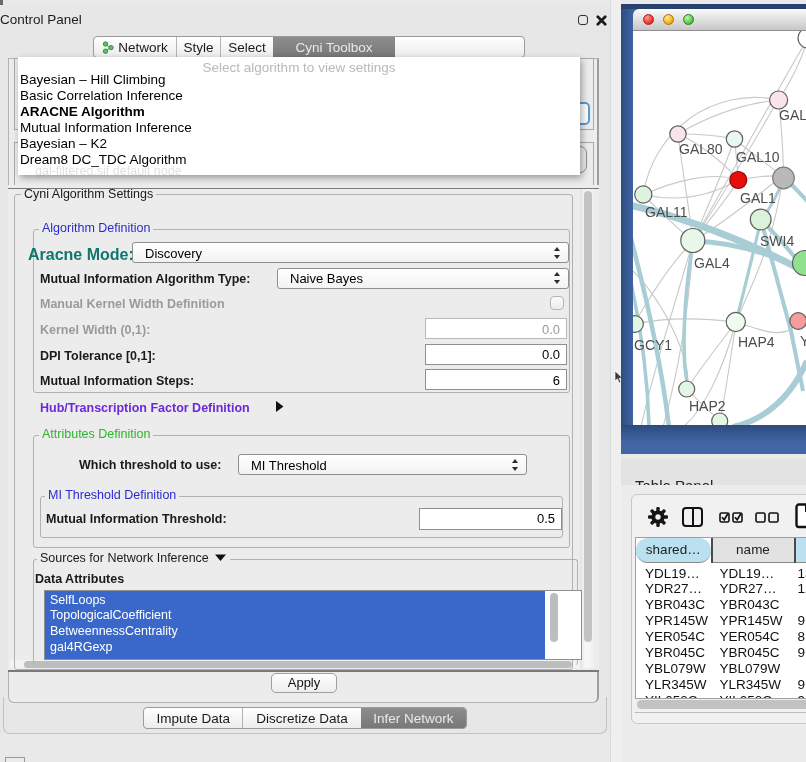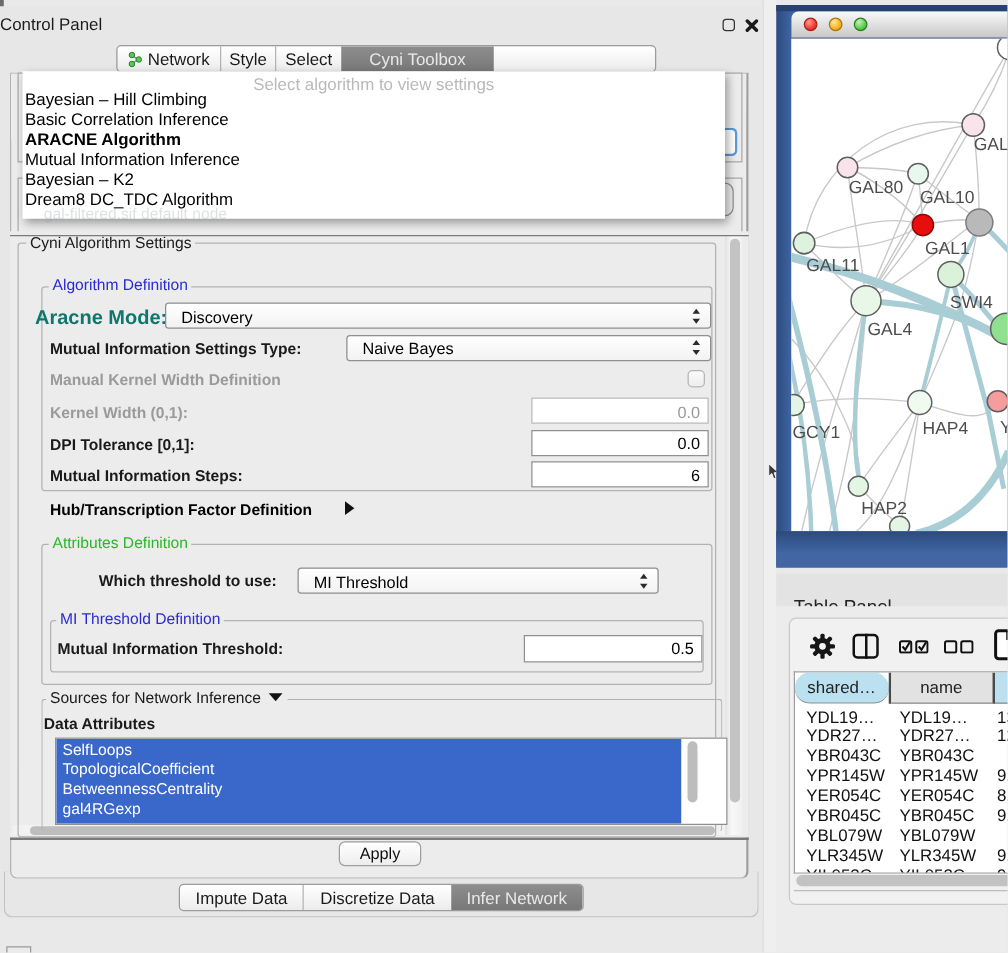--- a/index.html
+++ b/index.html
@@ -57,40 +57,40 @@
     <div class="abs" style="left:6px;top:9px;width:559px;height:476px;border:1px solid #b2b2b2;border-radius:3px;"></div>
     <div class="abs" style="left:13px;top:2px;background:#ececec;padding:0 3px;font-size:12.5px;color:#1a1a1a;">Cyni Algorithm Settings</div>
 
     <div class="abs" style="left:25px;top:43.5px;width:537px;height:164px;border:1px solid #b2b2b2;border-radius:3px;"></div>
     <div class="abs" style="left:31px;top:36px;background:#ececec;padding:0 3px;font-size:12.5px;color:#2a2ad0;">Algorithm Definition</div>
 
     <div class="abs" style="left:20px;top:61px;font-size:16px;font-weight:bold;color:#0f766e;">Aracne Mode:</div>
     <div class="abs combo" style="left:124px;top:57px;width:437px;height:21px;">
       <span>Discovery</span>
     </div>
-    <div class="abs" style="left:32px;top:86.5px;font-size:12.5px;font-weight:bold;color:#1a1a1a;">Mutual Information Settings Type:</div>
+    <div class="abs" style="left:32px;top:86.5px;font-size:12.5px;font-weight:bold;color:#1a1a1a;">Mutual Information Algorithm Type:</div>
     <div class="abs combo" style="left:269px;top:82.5px;width:292px;height:21px;">
       <span>Naive Bayes</span>
     </div>
     <div class="abs" style="left:32px;top:112px;font-size:12.5px;font-weight:bold;color:#9a9a9a;">Manual Kernel Width Definition</div>
     <div class="abs" style="left:542px;top:111px;width:13.5px;height:13.5px;background:linear-gradient(#fbfbfb,#ececec);border:1px solid #b5b5b5;border-radius:4px;"></div>
     <div class="abs" style="left:32px;top:138px;font-size:12.5px;font-weight:bold;color:#9a9a9a;">Kernel Width (0,1):</div>
     <div class="abs field" style="left:417px;top:133px;width:142px;height:21px;color:#9a9a9a;border-color:#b8b8b8;">
           <span>0.0</span>
         </div>
     <div class="abs" style="left:32px;top:163.5px;font-size:12.5px;font-weight:bold;color:#1a1a1a;">DPI Tolerance [0,1]:</div>
     <div class="abs field" style="left:417px;top:158.5px;width:142px;height:21px;">
           <span>0.0</span>
         </div>
     <div class="abs" style="left:32px;top:189px;font-size:12.5px;font-weight:bold;color:#1a1a1a;">Mutual Information Steps:</div>
     <div class="abs field" style="left:417px;top:184px;width:142px;height:21px;">
           <span>6</span>
         </div>
 
-    <div class="abs" style="left:32px;top:215.5px;font-size:12.5px;font-weight:bold;color:#000000;">Hub/Transcription Factor Definition</div>
+    <div class="abs" style="left:32px;top:215.5px;font-size:12.5px;font-weight:bold;color:#6d28d9;">Hub/Transcription Factor Definition</div>
     <svg class="abs" style="left:266px;top:215px;" width="11" height="13" viewBox="0 0 11 13">
           <path d="M2 1 L9.5 6.5 L2 12 Z" fill="#111"></path>
         </svg>
 
     <div class="abs" style="left:25px;top:249.5px;width:537px;height:113px;border:1px solid #b2b2b2;border-radius:3px;"></div>
     <div class="abs" style="left:31px;top:242px;background:#ececec;padding:0 3px;font-size:12.5px;color:#27b927;">Attributes Definition</div>
 
     <div class="abs" style="left:71px;top:273px;font-size:12.5px;font-weight:bold;color:#1a1a1a;">Which threshold to use:</div>
     <div class="abs combo" style="left:230px;top:269px;width:289px;height:21px;">
       <span>MI Threshold</span>

